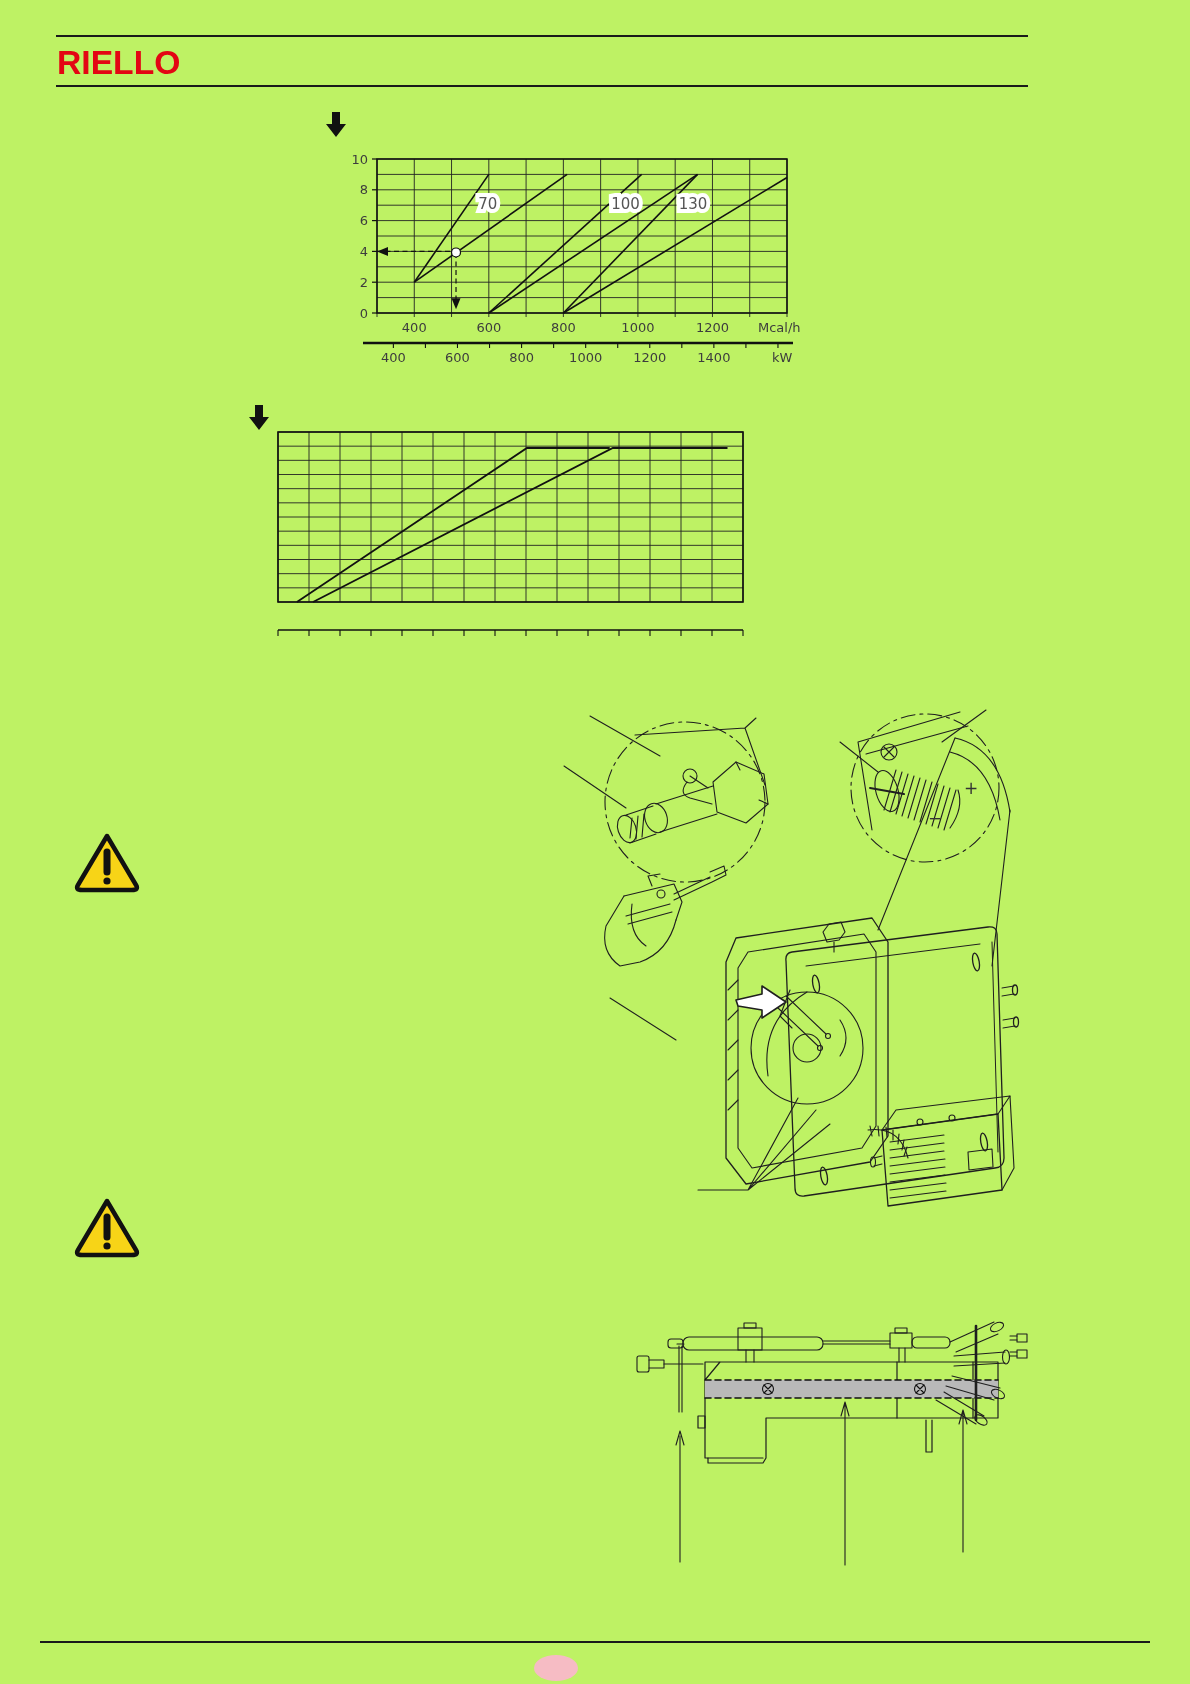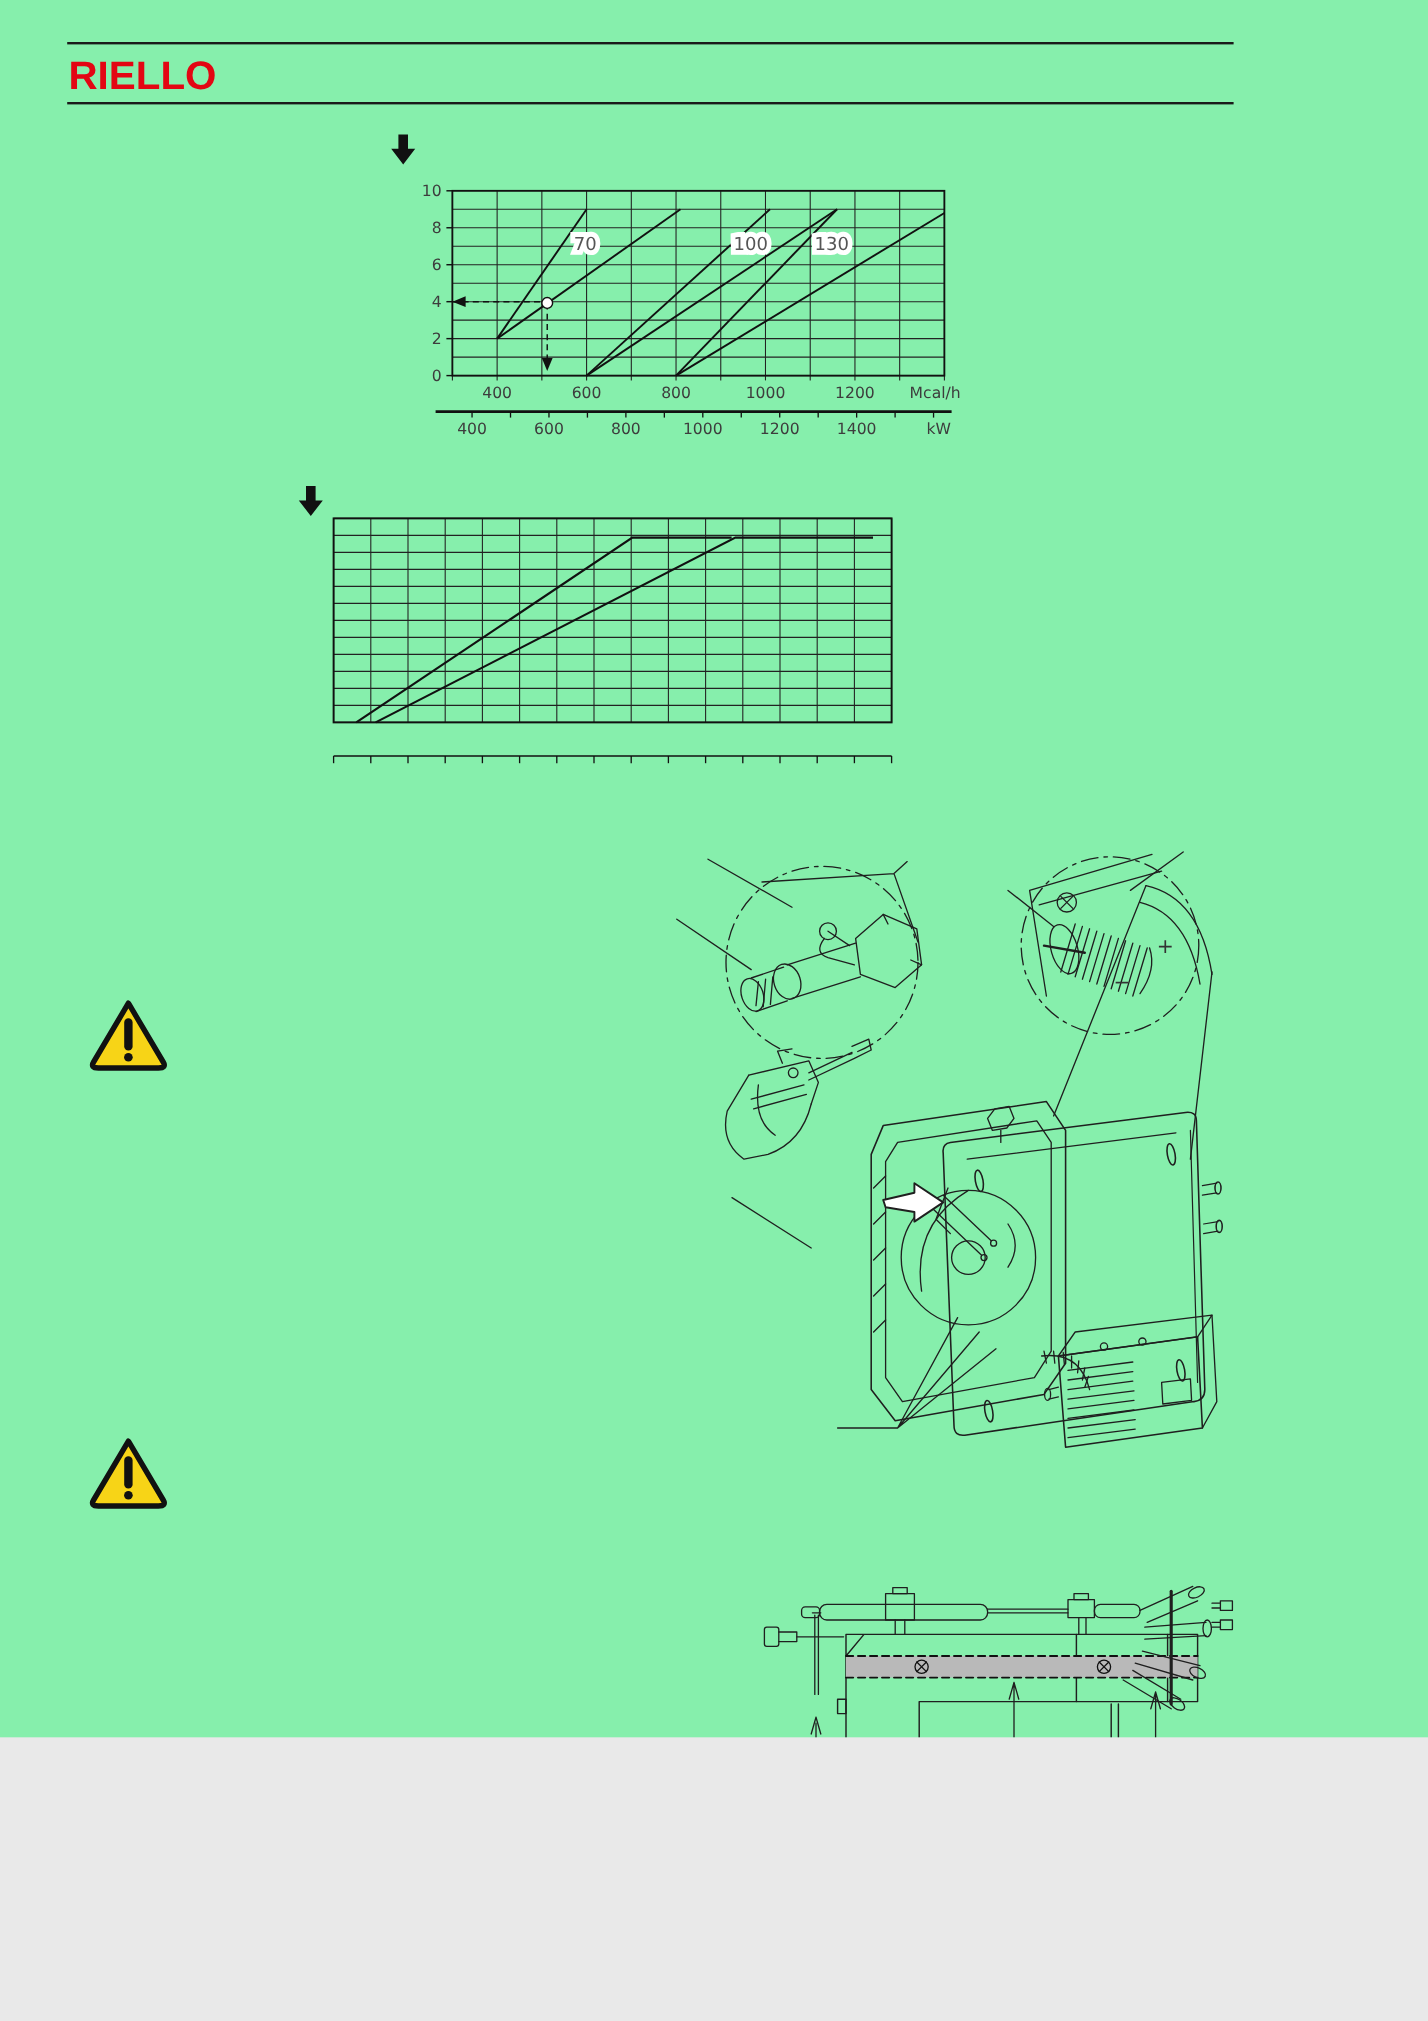--- a/index.html
+++ b/index.html
@@ -1,16 +1,16 @@
 <!DOCTYPE html>
 <html><head>
 <meta charset="utf-8">
 <style>
   html,body{margin:0;padding:0;background:#e9e9e9;}
-  .page{position:relative;width:1190px;height:1448px;background:#86efac;margin:0 auto;
+  .page{position:relative;width:1190px;height:1684px;background:#bef264;margin:0 auto;
         font-family:"DejaVu Sans",sans-serif;overflow:hidden;}
   .hline{position:absolute;background:#1a1a1a;height:2px;}
   .brand{position:absolute;left:57px;top:44px;font-size:33px;font-weight:900;
          letter-spacing:0px;transform:scaleX(1.02);transform-origin:left;
          font-family:"Liberation Sans",sans-serif;}
   svg.layer{position:absolute;overflow:visible;}
   .pagemark{position:absolute;border-radius:50%;}
   text{font-family:"DejaVu Sans",sans-serif;}
 </style>
 </head>

